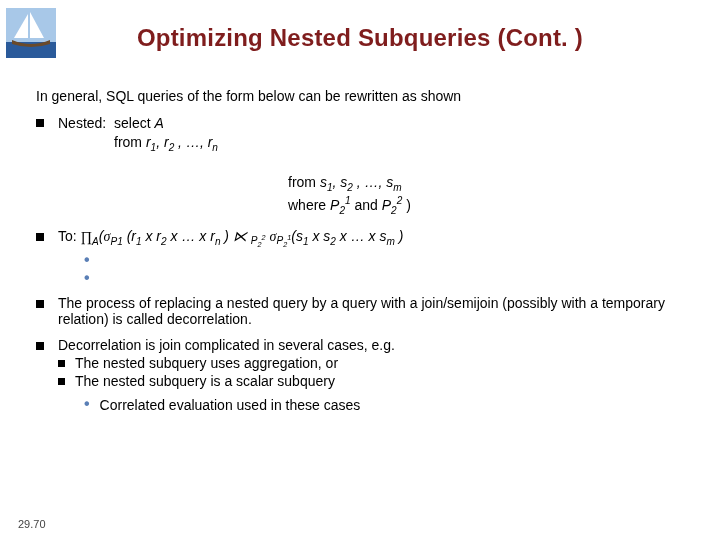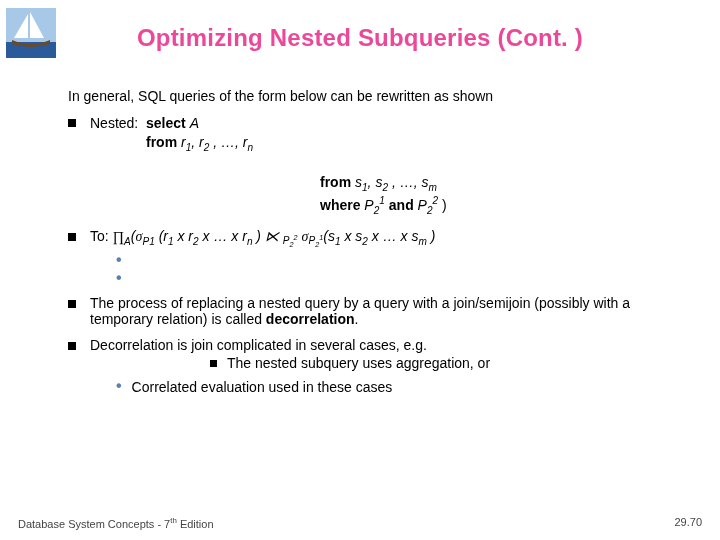--- a/index.html
+++ b/index.html
@@ -13,43 +13,43 @@
     overflow: hidden;
   }
   .logo {
     position: absolute; left: 6px; top: 8px;
     width: 50px; height: 50px;
   }
   .title {
     text-align: center;
     font-size: 24px;
     font-weight: bold;
-    color: #ec4899;
+    color: #7f1d1d;
     padding-top: 24px;
     letter-spacing: 0.2px;
   }
   .content {
     position: absolute;
-    top: 88px; left: 68px; right: 32px;
+    top: 88px; left: 36px; right: 32px;
   }
   .intro { margin-bottom: 10px; }
   .b1 { margin-bottom: 10px; }
   .b1-row { display:flex; align-items:flex-start; }
   .sq { width:8px; height:8px; background:#000; flex:0 0 auto; margin-top:5px; margin-right:14px;}
   .sq2 { width:7px; height:7px; background:#000; flex:0 0 auto; margin-top:5px; margin-right:10px;}
   .dotb { flex:0 0 auto; color:#5a7fb6; font-size:16px; line-height:14px; margin-right:10px; margin-top:0px; font-weight:bold;}
-  .kw { font-weight: bold; }
+  .kw { font-weight: normal; }
   .ital { font-style: italic; }
   sub { font-size: 0.72em; vertical-align: sub; }
   sup { font-size: 0.72em; vertical-align: super; }
   .rewrite-block { line-height:1.35; }
   .rewrite-indent { padding-left: 56px; }
   .rewrite-indent2 { padding-left: 230px; }
   .sub-item { display:flex; align-items:flex-start; margin-left: 26px; margin-top:4px; }
-  .nested { display:flex; align-items:flex-start; margin-left: 120px; margin-top:2px; }
+  .nested { display:flex; align-items:flex-start; margin-top:2px; }
   .footer {
     position:absolute; bottom:10px; left:0; right:0;
     display:flex; justify-content:space-between;
     font-size:11px; color:#444; padding:0 18px;
   }
   .semijoin { font-family: 'Times New Roman', serif; }
   .sigma, .pi { font-family: 'Times New Roman', serif; }
 </style>
 </head>
 <body>
@@ -113,26 +113,29 @@
 
   <div class="b1">
     <div class="b1-row">
       <div class="sq"></div>
       <div style="flex:1">
         <div>Decorrelation is join complicated in several cases, e.g.</div>
         <div class="nested">
           <div class="sq2"></div>
           <div>The nested subquery uses aggregation, or</div>
         </div>
+        <div class="nested">
+          <div class="sq2"></div>
+          <div>The nested subquery is a scalar subquery</div>
+        </div>
         <div class="sub-item" style="margin-top:8px">
           <div class="dotb">•</div>
           <div>Correlated evaluation used in these cases</div>
         </div>
       </div>
     </div>
   </div>
 
 </div>
 
 <div class="footer">
-  <div><span>Database System Concepts - 7</span><sup>th</sup><span> Edition</span></div>
   <div>29.70</div>
 </div>
 
 </body></html>

